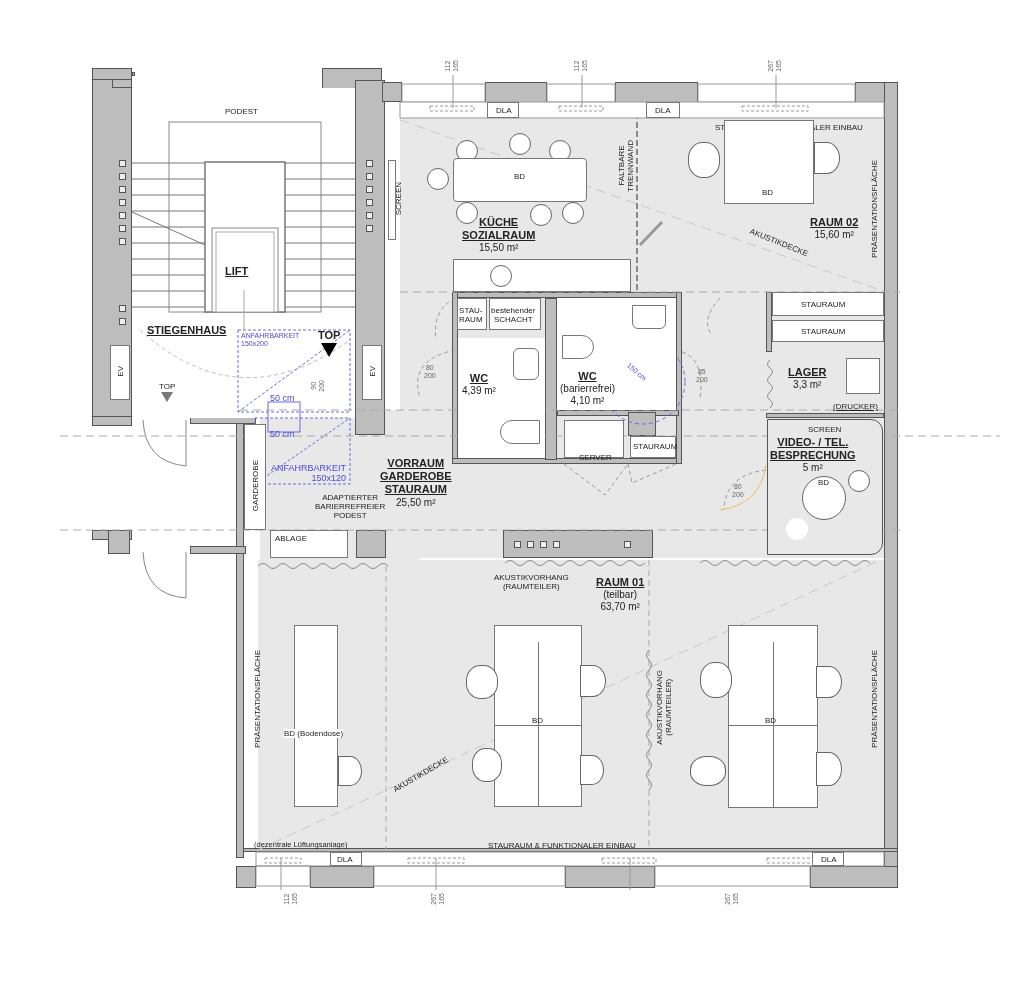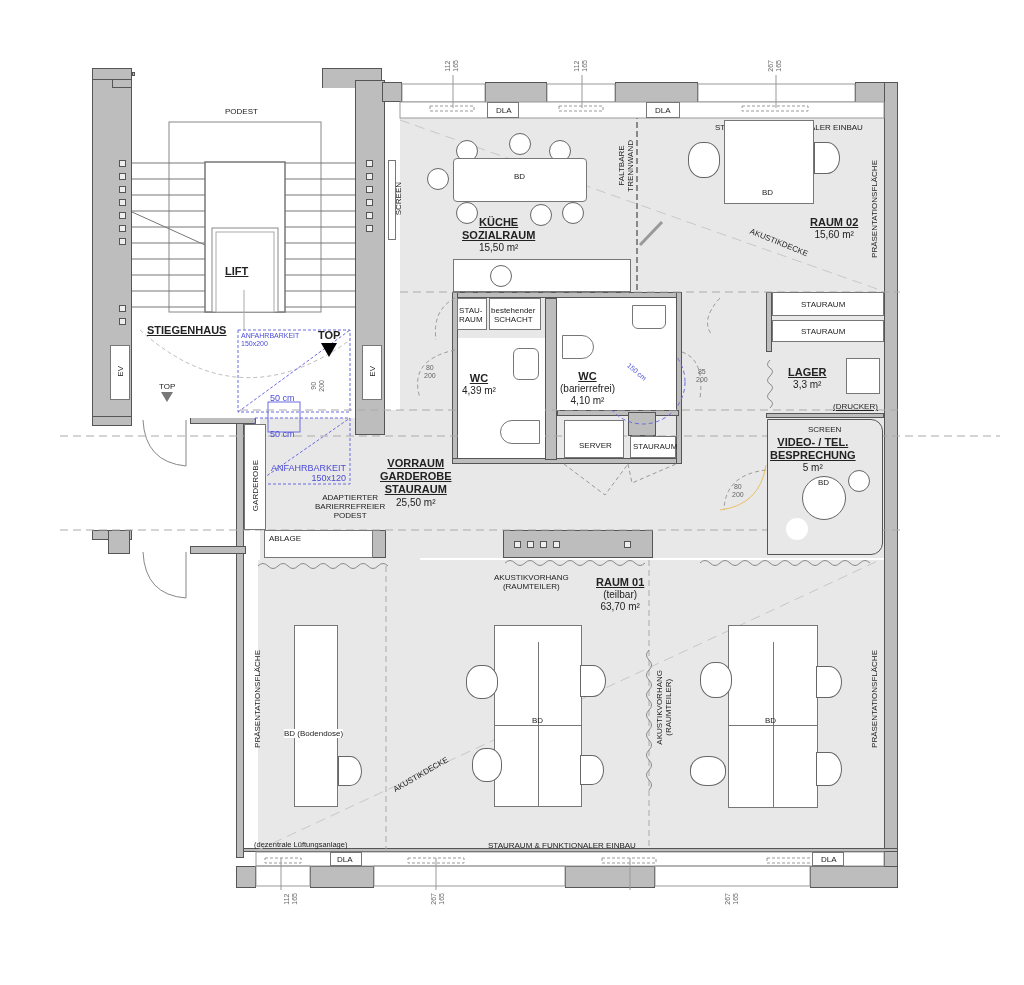--- a/index.html
+++ b/index.html
@@ -266,21 +266,21 @@
 <div class="white" style="left:458px;top:338px;width:87px;height:120px;border:none;background:#fff;"></div>
 <div class="white" style="left:513px;top:348px;width:26px;height:32px;border-radius:6px;"></div>
 <div class="white" style="left:500px;top:420px;width:40px;height:24px;border-radius:12px 0 0 12px;"></div>
 <div class="room" style="left:462px;top:372px;"><span class="t">WC</span><span>4,39 m²</span></div>
 <div class="white" style="left:557px;top:298px;width:119px;height:112px;border:none;background:#fff;"></div>
 <div class="white" style="left:562px;top:335px;width:32px;height:24px;border-radius:0 12px 12px 0;"></div>
 <div class="white" style="left:632px;top:305px;width:34px;height:24px;border-radius:0 0 6px 6px;"></div>
 <div class="room" style="left:560px;top:370px;"><span class="t">WC</span><span>(barierrefrei)</span><br><span>4,10 m²</span></div>
 <div class="lbl blue" style="left:625px;top:368px;transform:rotate(40deg);font-size:7px;">150 cm</div>
 <div class="white" style="left:564px;top:420px;width:60px;height:38px;">
-    <div class="lbl" style="left:14px;top:20px;text-align:center;">SERVER</div>
+    <div class="lbl" style="left:14px;top:32px;text-align:center;">SERVER</div>
   </div>
 <div class="white" style="left:630px;top:436px;width:46px;height:22px;">
     <div class="lbl" style="left:2px;top:5px;">STAURAUM</div>
   </div>
 <div class="dimv" style="left:424px;top:364px;transform:none;writing-mode:horizontal-tb;"><span>80</span><br><span>200</span></div>
 <div class="dimv" style="left:696px;top:368px;transform:none;writing-mode:horizontal-tb;"><span>85</span><br><span>200</span></div>
 
 <div class="white" style="left:772px;top:292px;width:112px;height:24px;">
     <div class="lbl" style="left:28px;top:7px;">STAURAUM</div>
   </div>
@@ -297,21 +297,21 @@
 <div class="chair" style="left:802px;top:476px;width:44px;height:44px;"></div>
 <div class="lbl" style="left:818px;top:478px;">BD</div>
 <div class="chair" style="left:848px;top:470px;width:22px;height:22px;"></div>
 <div class="chair" style="left:786px;top:518px;width:22px;height:22px;border:none;"></div>
 <div class="dimv" style="left:732px;top:483px;transform:none;writing-mode:horizontal-tb;"><span>80</span><br><span>200</span></div>
 
 <div class="white" style="left:244px;top:424px;width:22px;height:106px;"></div>
 <div class="lbl vert" style="left:251px;top:460px;">GARDEROBE</div>
 <div class="lbl" style="left:282px;top:493px;margin-left:33px;"><span>ADAPTIERTER</span><br><span>BARIERREFREIER</span><br><span>PODEST</span></div>
 <div class="room" style="left:380px;top:457px;"><span class="t">VORRAUM</span><span class="t">GARDEROBE</span><span class="t">STAURAUM</span><span>25,50 m²</span></div>
-<div class="white" style="left:264px;top:530px;width:109px;height:28px;">
+<div class="white" style="left:270px;top:530px;width:78px;height:28px;">
     <div class="lbl" style="left:4px;top:3px;">ABLAGE</div>
   </div>
 
 <div class="sq" style="left:514px;top:541px;"></div>
 <div class="sq" style="left:527px;top:541px;"></div>
 <div class="sq" style="left:540px;top:541px;"></div>
 <div class="sq" style="left:553px;top:541px;"></div>
 <div class="sq" style="left:624px;top:541px;"></div>
 
 <div class="lbl" style="left:494px;top:573px;"><span>AKUSTIKVORHANG</span><br><span>(RAUMTEILER)</span></div>

